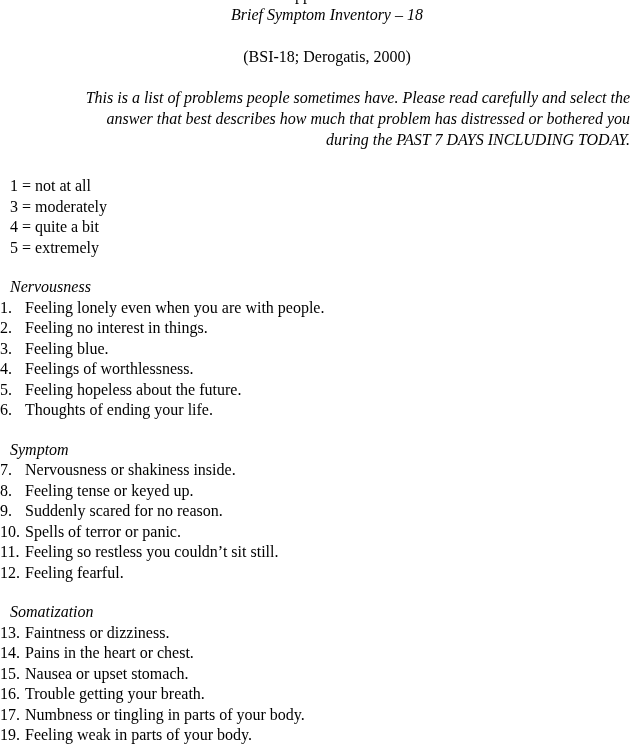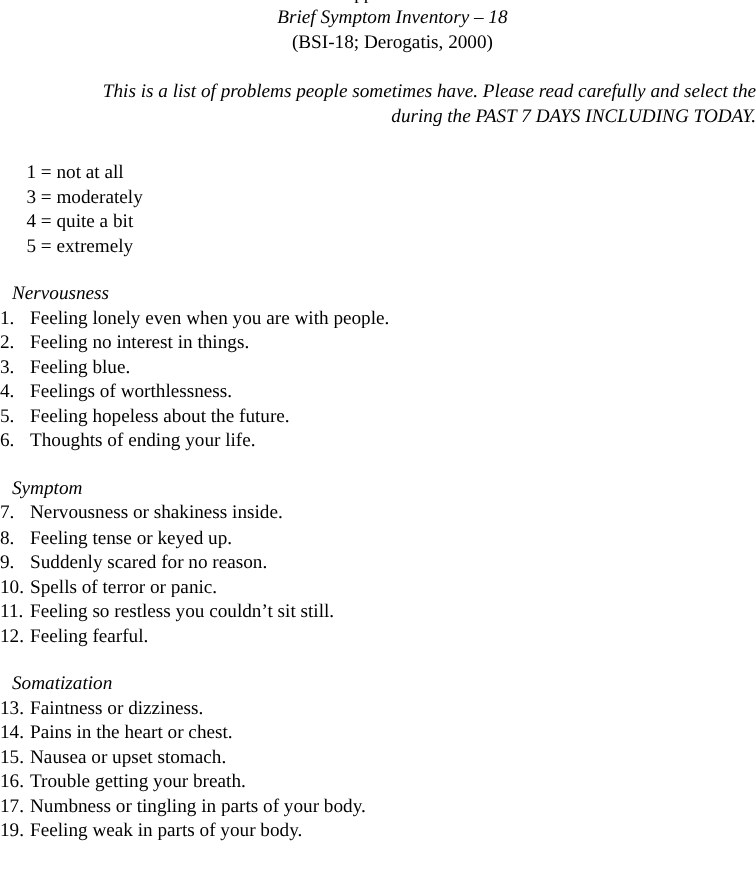--- a/index.html
+++ b/index.html
@@ -39,32 +39,33 @@
   .doc-header {
     text-align: center;
     padding-left: 24px;
     line-height: 20.5px;
   }
   .doc-title {
     font-style: italic;
   }
   .doc-subtitle {
     font-style: normal;
+    margin-top: 21px;
   }
   .instructions {
     margin: 20px 0 0 10px;
     font-style: italic;
     line-height: 21px;
   }
   .instructions .line {
     white-space: nowrap;
     text-align: right;
   }
   .rating-scale {
-    margin: 26px 0 0 22px;
+    margin: 26px 0 0 10px;
     line-height: 20.5px;
   }
   .section {
     margin-top: 19px;
   }
   .section-header {
     margin-left: 10px;
     font-style: italic;
     line-height: 20.5px;
   }
@@ -86,20 +87,21 @@
     <div class="inner">Appendix E</div>
   </div>
 
   <div class="doc-header">
     <div class="doc-title">Brief Symptom Inventory – 18</div>
     <div class="doc-subtitle">(BSI-18; Derogatis, 2000)</div>
   </div>
 
   <div class="instructions">
     <div class="line">This is a list of problems people sometimes have. Please read carefully and select the</div>
+    <div class="line">answer that best describes how much that problem has distressed or bothered you</div>
     <div class="line">during the PAST 7 DAYS INCLUDING TODAY.</div>
   </div>
 
   <div class="rating-scale">
     <div>1 = not at all</div>
     <div>3 = moderately</div>
     <div>4 = quite a bit</div>
     <div>5 = extremely</div>
   </div>
 

